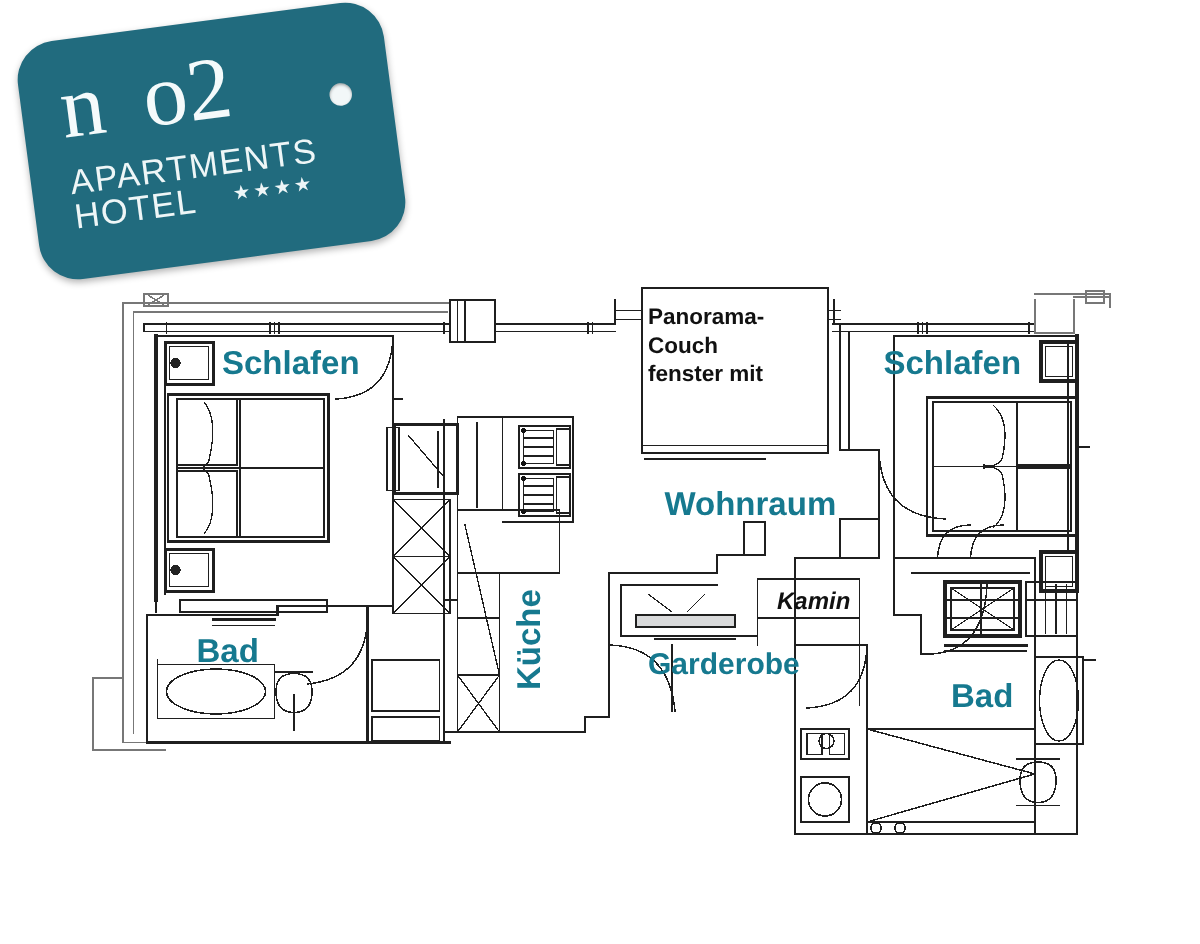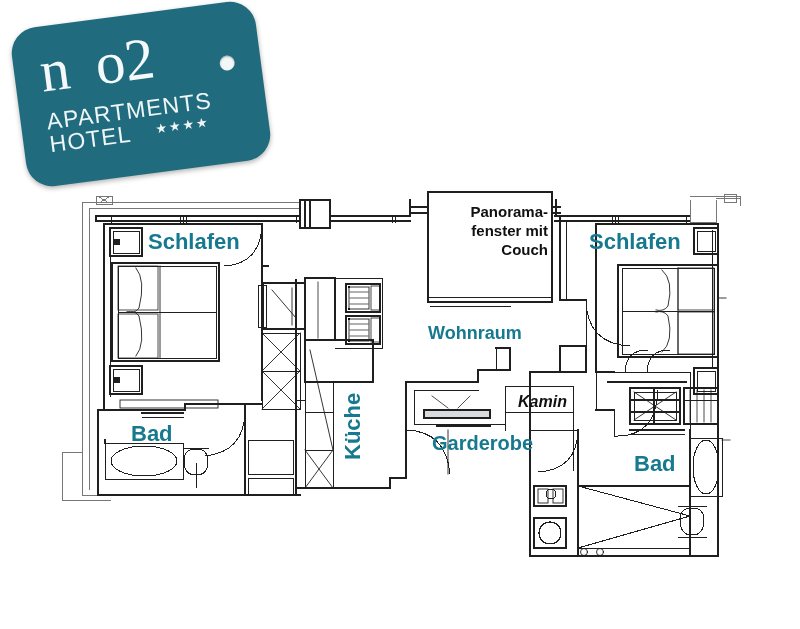--- a/index.html
+++ b/index.html
@@ -46,30 +46,30 @@
   #plan svg{display:block;}
 
   .lbl{
     position:absolute;color:#16798f;font-weight:bold;
     font-family:"Liberation Sans", sans-serif;white-space:nowrap;
   }
   .lbl.black{color:#111;font-style:italic;}
   .lbl.rot{transform:rotate(-90deg);transform-origin:0 0;}
   #lbl-schlafen-left{left:148px;top:229px;font-size:22px;}
   #lbl-schlafen-right{left:589px;top:229px;font-size:22px;}
-  #lbl-wohnraum{left:428px;top:323px;font-size:18px;}
+  #lbl-wohnraum{left:443px;top:323px;font-size:22px;}
   #lbl-bad-left{left:131px;top:421px;font-size:22px;}
   #lbl-bad-right{left:634px;top:451px;font-size:22px;}
   #lbl-garderobe{left:404px;top:432px;font-size:20px;margin-left:28px;}
   #lbl-kuche{left:340px;top:460px;font-size:22px;}
   #lbl-kamin{left:518px;top:393px;font-size:16px;}
   #lbl-panorama{
     position:absolute;left:432px;top:203px;width:116px;
     color:#111;font-weight:bold;font-size:15px;line-height:1.25;
-    text-align:right;font-family:"Liberation Sans", sans-serif;
+    text-align:left;font-family:"Liberation Sans", sans-serif;
   }
 </style>
 </head>
 <body>
 
 <div id="stage">
 
   <div id="plan">
     <svg width="800" height="629" viewBox="0 0 800 629" xmlns="http://www.w3.org/2000/svg">
       <g fill="none" stroke="#1f1f1f" stroke-width="1.2" stroke-linecap="square" shape-rendering="crispEdges">
@@ -363,22 +363,22 @@
   <div class="lbl" id="lbl-bad-right">Bad</div>
 
   <div class="lbl" id="lbl-garderobe">Garderobe</div>
 
   <div class="lbl rot" id="lbl-kuche">Küche</div>
 
   <div class="lbl black" id="lbl-kamin">Kamin</div>
 
   <div id="lbl-panorama">
     <div>Panorama-</div>
+    <div>Couch</div>
     <div>fenster mit</div>
-    <div>Couch</div>
   </div>
 
   <div id="logo-tag">
     <div class="plate"></div>
     <div id="logo-hole"></div>
     <div id="logo-word">
       <span class="n">n</span><span class="o2">o2</span>
     </div>
     <div id="logo-sub">
       <span class="l1">APARTMENTS</span>

